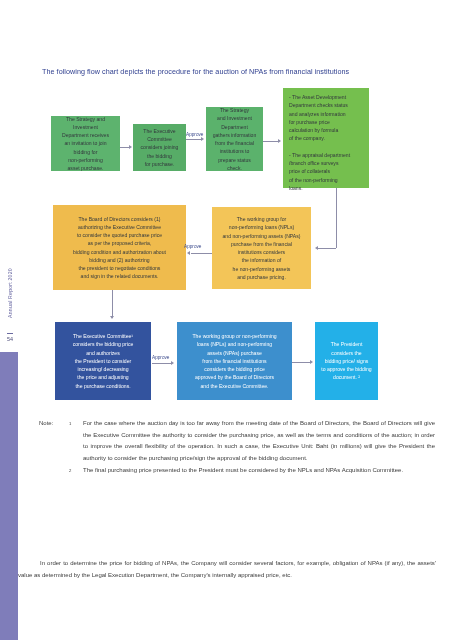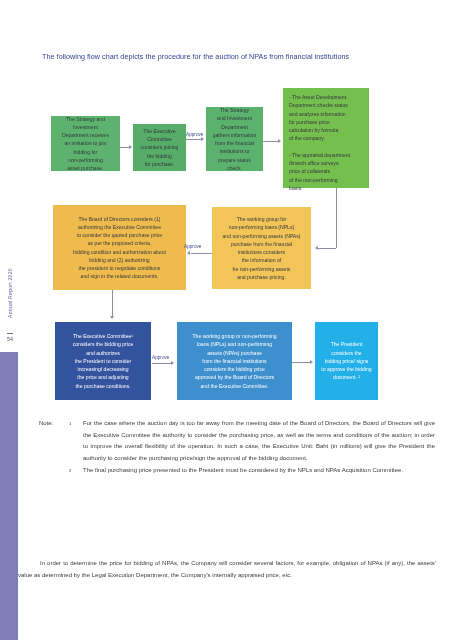--- a/index.html
+++ b/index.html
@@ -55,21 +55,21 @@
     top: 333px;
     width: 6px;
     height: 1px;
     background: #6a6aa0;
   }
 
   
   #intro-heading {
     position: absolute;
     left: 42px;
-    top: 52px;
+    top: 67px;
     width: 390px;
     font-size: 7.2px;
     color: #2f3f8f;
     letter-spacing: .05px;
   }
 
   
   #flowchart {
     position: absolute;
     left: 0;

